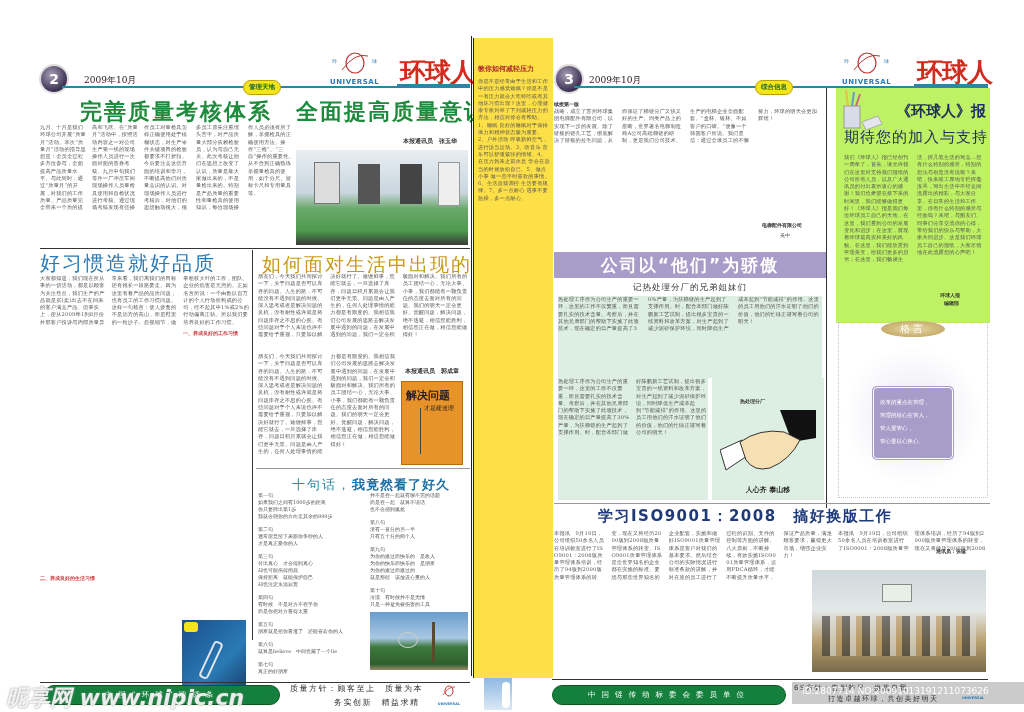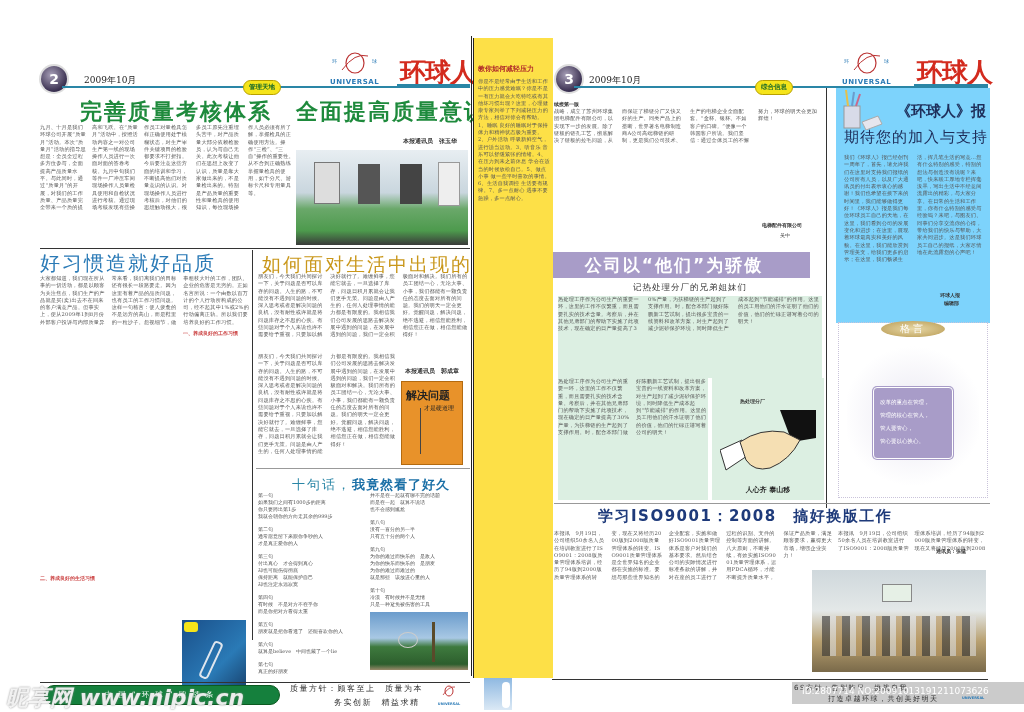--- a/index.html
+++ b/index.html
@@ -191,37 +191,37 @@
   <div class="abs rule" style="left:402px;top:84px;width:74px"></div>
   <div class="abs badge" style="left:243px;top:80px">综合信息</div>
 
   <div class="abs" style="left:42px;top:101px;font-size:5px;font-weight:bold;color:#333">续接第一版</div>
   <div class="abs txt" style="left:42px;top:108px;width:266px;height:140px;column-count:4;column-gap:6px">战略，成立了苏州环球集团电梯配件有限公司，以实现下一步的发展。除了链板的链孔工艺，彻底解决了链板的拉毛问题，从而保证了梯链分厂又快又好的生产。同类产品上的垄断，世界著名电梯制造商A公司高端梯链的研制，更是我们公司技术、生产的电梯企业全面配套。“金杯、银杯、不如客户的口碑。”便像一个韩国客户所说。我们坚信：通过全体员工的不懈努力，环球的明天会更加辉煌！</div>
   <div class="abs" style="left:250px;top:222px;font-size:5px;font-weight:bold;color:#333;white-space:nowrap">电梯配件有限公司</div>
   <div class="abs" style="left:268px;top:232px;font-size:5px;color:#333">吴中</div>
 
   <div class="abs vline" style="left:314px;top:88px;height:420px"></div>
 
-  <div class="abs" style="left:26px;top:252px;width:272px;height:26px;background:#a89cc8">
+  <div class="abs" style="left:42px;top:252px;width:272px;height:26px;background:#a89cc8">
     <div class="abs" style="left:0;width:100%;top:2px;text-align:center;color:#fff;font-size:17px;font-weight:bold;letter-spacing:2px">公司以“他们”为骄傲</div>
   </div>
   <div class="abs" style="left:42px;top:282px;width:272px;text-align:center;font-size:8.5px;color:#333;letter-spacing:1px">记热处理分厂的兄弟姐妹们</div>
   <div class="abs txt" style="left:46px;top:296px;width:264px;height:82px;column-count:3;column-gap:6px;background:#dcefe2">热处理工序作为公司生产的重要一环，这里的工作不仅繁重，而且需要扎实的技术含量。考察后，并在其他兄弟部门的帮助下实施了此项技术，现在确定的日产量提高了30%产量，为扶梯链的生产起到了支撑作用。时，配合本部门做好陈鹏新工艺试制，提出很多宝贵的一线资料和改革方案，对生产起到了减少泥砂保护环境，同时降低生产成本起到“节能减排”的作用。这里的员工用他们的汗水证明了他们的价值，他们的忙碌正谱写着公司的明天！</div>
   <div class="abs txt" style="left:46px;top:378px;width:150px;height:122px;column-count:2;column-gap:6px;background:#dcefe2">热处理工序作为公司生产的重要一环，这里的工作不仅繁重，而且需要扎实的技术含量。考察后，并在其他兄弟部门的帮助下实施了此项技术，现在确定的日产量提高了30%产量，为扶梯链的生产起到了支撑作用。时，配合本部门做好陈鹏新工艺试制，提出很多宝贵的一线资料和改革方案，对生产起到了减少泥砂保护环境，同时降低生产成本起到“节能减排”的作用。这里的员工用他们的汗水证明了他们的价值，他们的忙碌正谱写着公司的明天！</div>
   <div class="abs" style="left:200px;top:378px;width:112px;height:122px;background:#dcefe2">
     <div class="abs" style="left:28px;top:20px;font-size:5px;font-weight:bold;color:#333">热处理分厂</div>
     <svg class="abs" style="left:8px;top:32px" width="96" height="66" viewBox="0 0 96 66">
       <path d="M60 0 L96 0 L96 28 L72 32 Z" fill="#111"></path>
       <path d="M0 40 L22 30 L30 44 L6 60 Z" fill="#fff" stroke="#333"></path>
       <path d="M20 32 Q40 18 64 22 L80 30 Q70 50 50 58 Q34 62 26 50 Z" fill="#f5dfb3" stroke="#333"></path>
     </svg>
     <div class="abs" style="left:0;width:112px;top:107px;text-align:center;font-size:7px;font-weight:bold;color:#222">人心齐 泰山移</div>
   </div>
 
-  <div class="abs" style="left:324px;top:88px;width:154px;height:235px;background:#7dd3fc">
+  <div class="abs" style="left:324px;top:88px;width:154px;height:235px;background:#bef264">
     <svg class="abs" style="left:4px;top:0" width="44" height="42" viewBox="0 0 44 42">
       <rect x="4" y="18" width="16" height="22" fill="#d8dbe8" stroke="#999"></rect>
         <line x1="8" y1="18" x2="6" y2="2" stroke="#e6c04a" stroke-width="2"></line>
         <line x1="12" y1="18" x2="14" y2="4" stroke="#6a9ccc" stroke-width="2"></line>
         <line x1="16" y1="18" x2="20" y2="6" stroke="#c86a8a" stroke-width="2"></line>
       <path d="M22 34 L38 28 L42 36 L26 42 Z" fill="#e6e6ee" stroke="#aaa"></path>
     </svg>
     <div class="abs" style="left:60px;top:14px;font-size:15px;font-weight:bold;color:#1e2e5a;white-space:nowrap">《环球人》报</div>
     <div class="abs" style="left:8px;top:40px;font-size:15px;font-weight:normal;color:#1e2e5a;white-space:nowrap;letter-spacing:1px">期待您的加入与支持</div>
     <div class="abs txt" style="left:8px;top:66px;width:140px;height:160px;column-count:2;column-gap:6px">我们《环球人》报已经创刊一周年了，首先，请允许我们在这里对支持我们报纸的公司所有人员，以及广大通讯员的付出表示衷心的感谢！我们也希望在接下来的时间里，我们能够做得更好！《环球人》报是我们每位环球员工自己的天地，在这里，我们看到公司的发展变化和进步；在这里，展现着环球最真实和美好的风貌。在这里，我们能欣赏到管理美文，给我们更多的启示；在这里，我们畅谈生活，挥几笔生活的写意…您有什么特别的感受，特别的想法与创造没有说呢？来吧，快来联工厚地专栏挥毫泼墨，写出生活中不经意间流露出的精彩，与大家分享。在日常的生活和工作里，你有什么特别的感受与经验吗？来吧，与图友们、同事们分享交流你的心得，带给我们的快乐与帮助，大家共同进步。这是我们环球员工自己的报纸，大家尽情地在此流露您的心声吧！</div>
@@ -245,19 +245,20 @@
   <div class="abs" style="left:86px;top:507px;font-size:15px;color:#1e3a7a;font-weight:bold;letter-spacing:1.5px;white-space:nowrap">学习ISO9001：2008　搞好换版工作</div>
   <div class="abs txt" style="left:42px;top:530px;width:282px;height:146px;column-count:5;column-gap:5px">本报讯　9月19日，公司组织50余名人员在培训教室进行了ISO9001：2008版质量管理体系培训，经历了94版到2000版质量管理体系的转变，现在又将经历2000版到2008版质量管理体系的转变。ISO9001质量管理体系是全世界知名的企业都在实施的标准。要想与那些世界知名的企业配套，实施和做好ISO9001质量管理体系是客户对我们的基本要求。然后结合公司的实际情况进行标准条款的讲解，并对在座的员工进行了过程的识别、文件的控制等方面的讲解。八大原则，不断持续，有效实施ISO9001质量管理体系，运用PDCA循环，才能不断提升质量水平，保证产品质量，满足顾客要求，赢得更大市场，增强企业实力！</div>
   <div class="abs txt" style="left:326px;top:530px;width:148px;height:28px;column-count:2;column-gap:5px">本报讯　9月19日，公司组织50余名人员在培训教室进行了ISO9001：2008版质量管理体系培训，经历了94版到2000版质量管理体系的转变，现在又将经历2000版到2008版质量管理体系的转变。ISO9001质量管理体系是全世界知名的企业都在实施的标准。要想与那些世界知名的企业配套，实施和做好ISO9001质量管理体系是客户对我们的基本要求。然后结合公司的实际情况进行标准条款的讲解，并对在座的员工进行了过程的识别、文件的控制等方面的讲解。八大原则，不断持续，有效实施ISO9001质量管理体系，运用PDCA循环，才能不断提升质量水平，保证产品质量，满足顾客要求，赢得更大市场，增强企业实力！</div>
   <div class="abs" style="left:424px;top:548px;font-size:5px;font-weight:bold;color:#333">通讯员：张猛</div>
   <div class="abs photo" style="left:300px;top:570px;width:174px;height:102px;background:linear-gradient(#cfd8dc 0,#e4e8e8 40%,#b8a070 70%,#7a6a4a 100%)">
     <div class="abs" style="left:70px;top:14px;width:30px;height:18px;background:#e6f0e6;border:1px solid #888"></div>
     <div class="abs" style="left:10px;top:46px;width:154px;height:40px;background:repeating-linear-gradient(90deg,#333 0 8px,#ddd 8px 14px,#b89660 14px 20px);opacity:.6"></div>
   </div>
 
   <div class="abs hline" style="left:40px;top:679px;width:436px"></div>
+  <div class="abs greenbar" style="left:40px;top:685px;width:234px;height:20px">中国链传动标委会委员单位</div>
   <div class="abs" style="left:280px;top:682px;width:264px;height:22px;background:rgba(160,160,160,.55)">
     <div class="abs slogan" style="left:2px;top:1px;font-size:7px">6S方针：告别昨日　挑战自我</div>
     <div class="abs slogan" style="left:36px;top:12px;font-size:7px">打造卓越环球，共创美好明天</div>
     <div class="abs" style="left:10px;top:4px;font-size:9px;color:#fff;white-space:nowrap">ID:2807714 NO:20091013191211073626</div>
   </div>
   <div class="abs" style="left:450px;top:696px;font-size:3.5px;color:#2a7ab6;font-weight:bold">UNIVERSAL</div>
 </div>
 
 </body></html>

